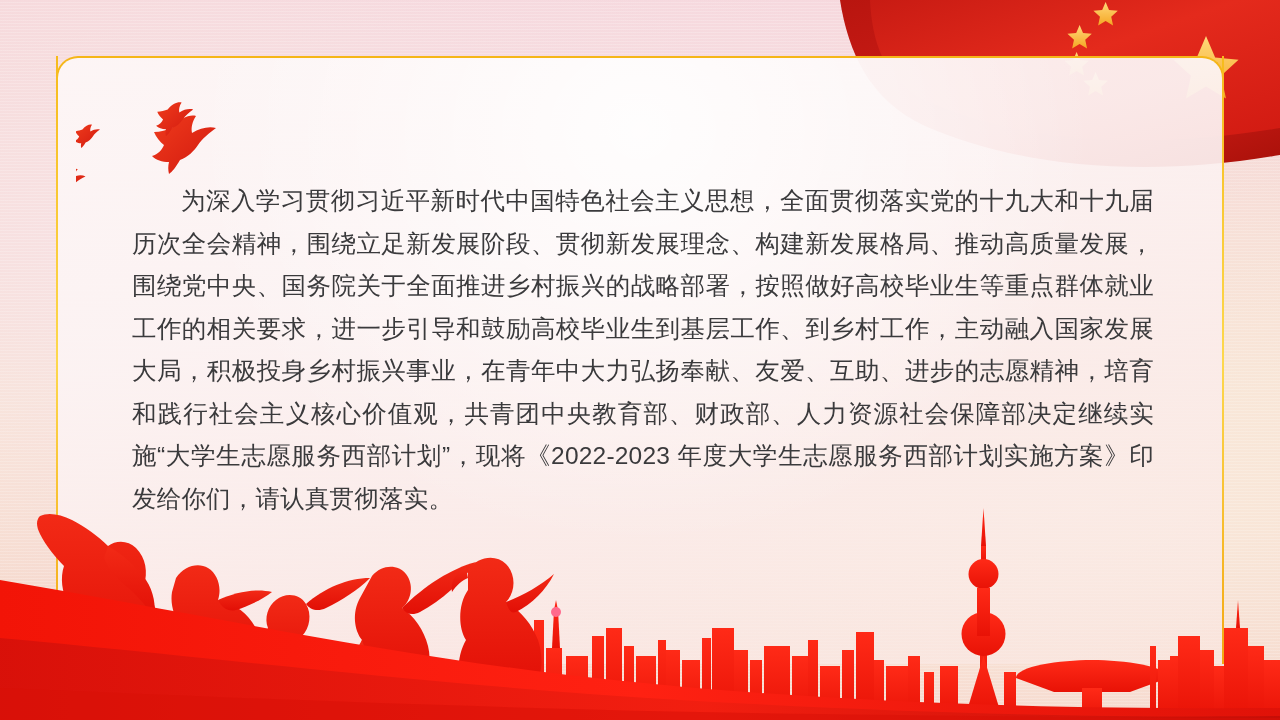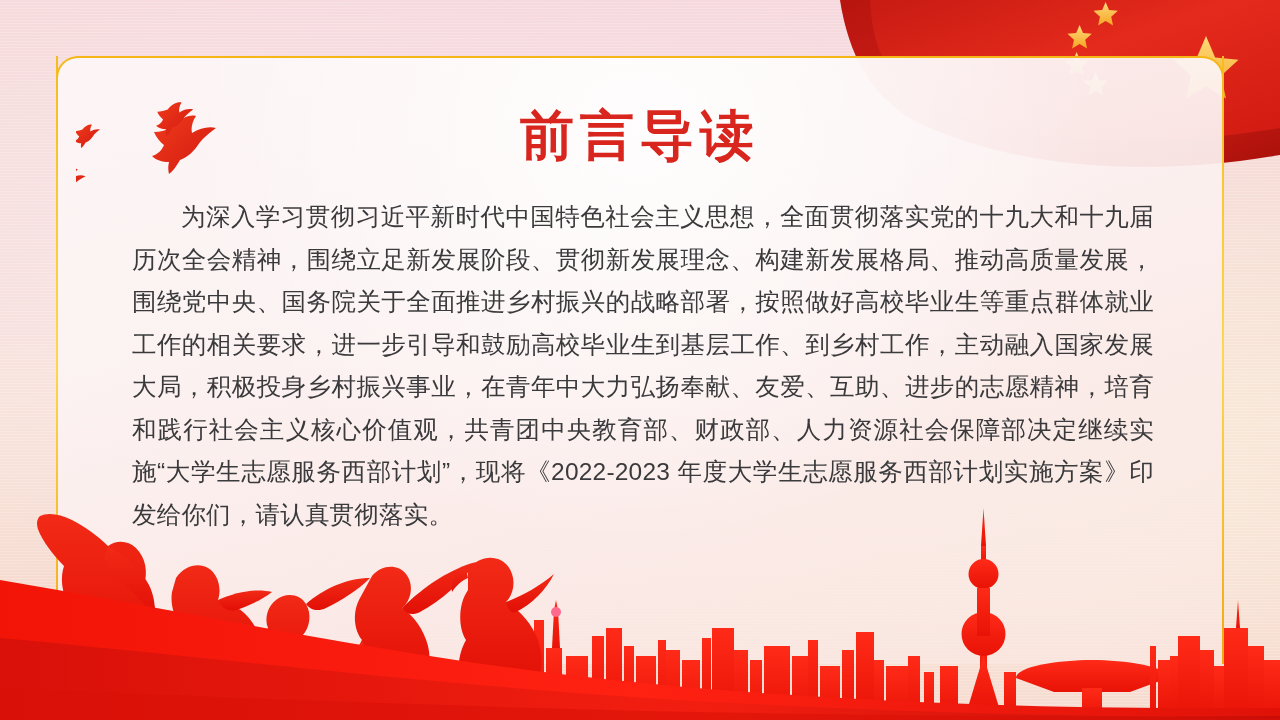--- a/index.html
+++ b/index.html
@@ -53,21 +53,21 @@
   .title{
     position:absolute;left:0;right:0;top:100px;text-align:center;
     font-size:54px;font-weight:bold;letter-spacing:6px;
     color:#d8251d;
     font-family:"Liberation Sans","DejaVu Sans",sans-serif;
     text-shadow:0 1px 0 rgba(255,255,255,.6);
   }
 
   
   .body-text{
-    position:absolute;left:132px;top:196px;width:1022px;
+    position:absolute;left:132px;top:180px;width:1022px;
     font-size:24.5px;line-height:42.5px;
     color:#3a3a3c;
     text-align:justify;
     text-justify:inter-ideograph;
     letter-spacing:.2px;
     font-family:"Liberation Sans","DejaVu Sans",sans-serif;
   }
   .body-text p{margin:0;text-indent:2em;}
 
   
@@ -170,21 +170,20 @@
       </g>
 
       <g fill="url(#dv)" transform="translate(-48,60) scale(.45) rotate(12)">
         <path d="M96,44 C104,34 114,30 120,32 C116,38 115,44 116,49 C124,44 133,42 140,44 C133,49 126,55 122,61
                  C118,67 112,73 104,76 C100,83 96,88 93,90 C92,86 92,82 93,78 C86,78 80,76 76,72 C82,70 86,66 88,61
                  C84,58 80,53 78,48 C84,48 91,46 96,44 Z"></path>
       </g>
     </svg>
   </div>
 
-  <div class="title">前言导读</div>
 
   <div class="body-text">
     <p>为深入学习贯彻习近平新时代中国特色社会主义思想，全面贯彻落实党的十九大和十九届历次全会精神，围绕立足新发展阶段、贯彻新发展理念、构建新发展格局、推动高质量发展，围绕党中央、国务院关于全面推进乡村振兴的战略部署，按照做好高校毕业生等重点群体就业工作的相关要求，进一步引导和鼓励高校毕业生到基层工作、到乡村工作，主动融入国家发展大局，积极投身乡村振兴事业，在青年中大力弘扬奉献、友爱、互助、进步的志愿精神，培育和践行社会主义核心价值观，共青团中央教育部、财政部、人力资源社会保障部决定继续实施“大学生志愿服务西部计划”，现将《2022-2023 年度大学生志愿服务西部计划实施方案》印发给你们，请认真贯彻落实。</p>
   </div>
 
   <div class="bottom-art">
     <svg width="1280" height="260" viewBox="0 0 1280 260">
       <defs>
         <linearGradient id="skyG" x1="0" y1="0" x2="0" y2="1">
           <stop offset="0%" stop-color="#ff2a17"></stop>

